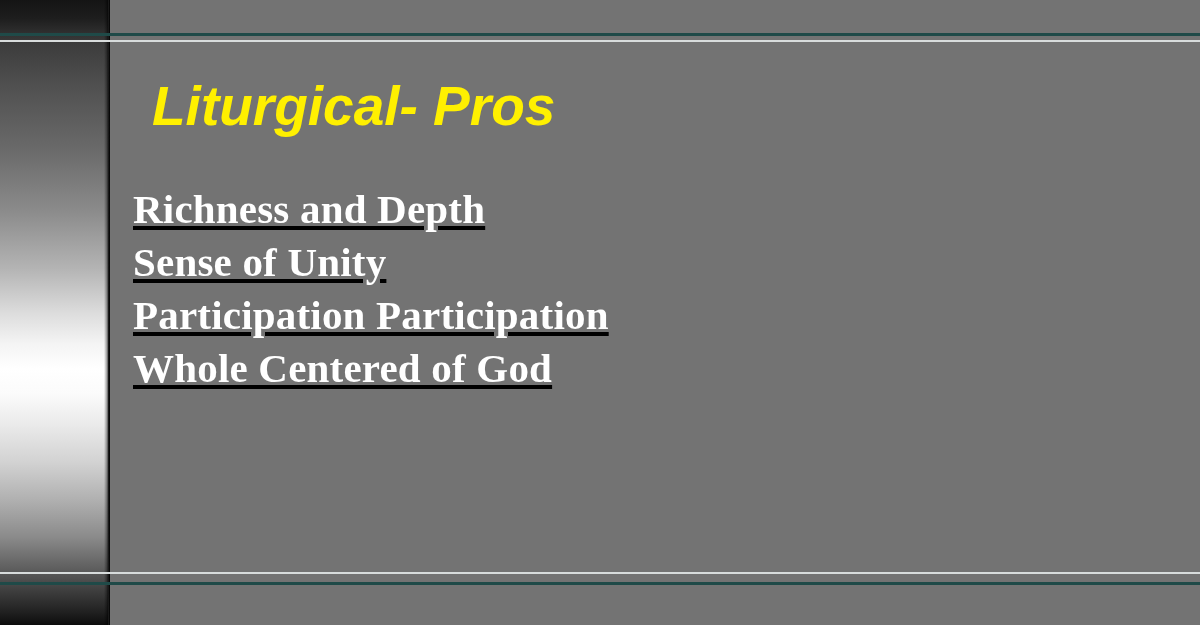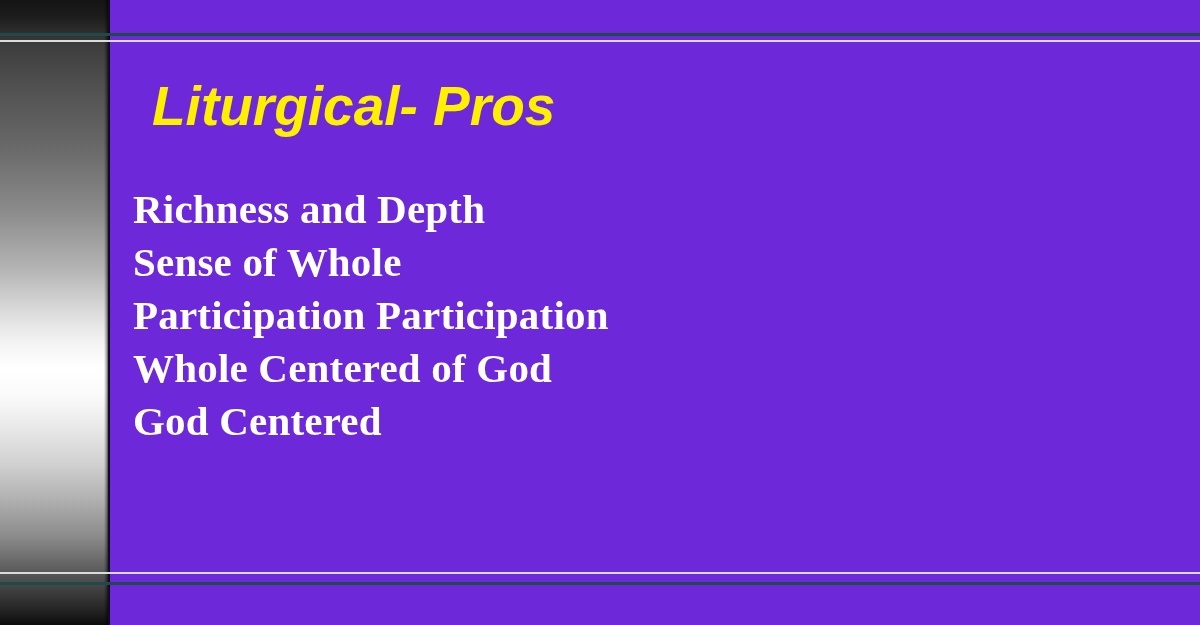--- a/index.html
+++ b/index.html
@@ -9,21 +9,21 @@
     background: #000000;
   }
   body {
     font-family: "Liberation Sans", sans-serif;
   }
 
   #slide {
     position: relative;
     width: 1200px;
     height: 625px;
-    background: #6d28d9;
+    background: #737373;
     overflow: hidden;
   }
 
   
   .sidebar-gradient {
     position: absolute;
     left: 0;
     top: 0;
     width: 108px;
     height: 625px;
@@ -101,20 +101,21 @@
 
   
   .body-list {
     position: absolute;
     left: 133px;
     top: 183px;
     margin: 0;
     padding: 0;
     list-style: none;
     width: 900px;
+    text-decoration: underline;
   }
   .body-list li {
     font-family: "Liberation Serif", serif;
     font-weight: bold;
     font-size: 41px;
     line-height: 53px;
     color: #ffffff;
     white-space: nowrap;
     letter-spacing: 0.2px;
   }
@@ -127,22 +128,21 @@
   <div class="sidebar-gradient"></div>
   <div class="sidebar-edge"></div>
 
   <div class="rule rule-teal rule-teal-top"></div>
   <div class="rule rule-white rule-white-top"></div>
 
   <div class="slide-title">Liturgical- Pros</div>
 
   <ul class="body-list">
     <li>Richness and Depth</li>
-    <li>Sense of Whole</li>
+    <li>Sense of Unity</li>
     <li>Participation Participation</li>
     <li>Whole Centered of God</li>
-    <li>God Centered</li>
   </ul>
 
   <div class="rule rule-white rule-white-bot"></div>
   <div class="rule rule-teal rule-teal-bot"></div>
 
 </div>
 
 </body></html>

